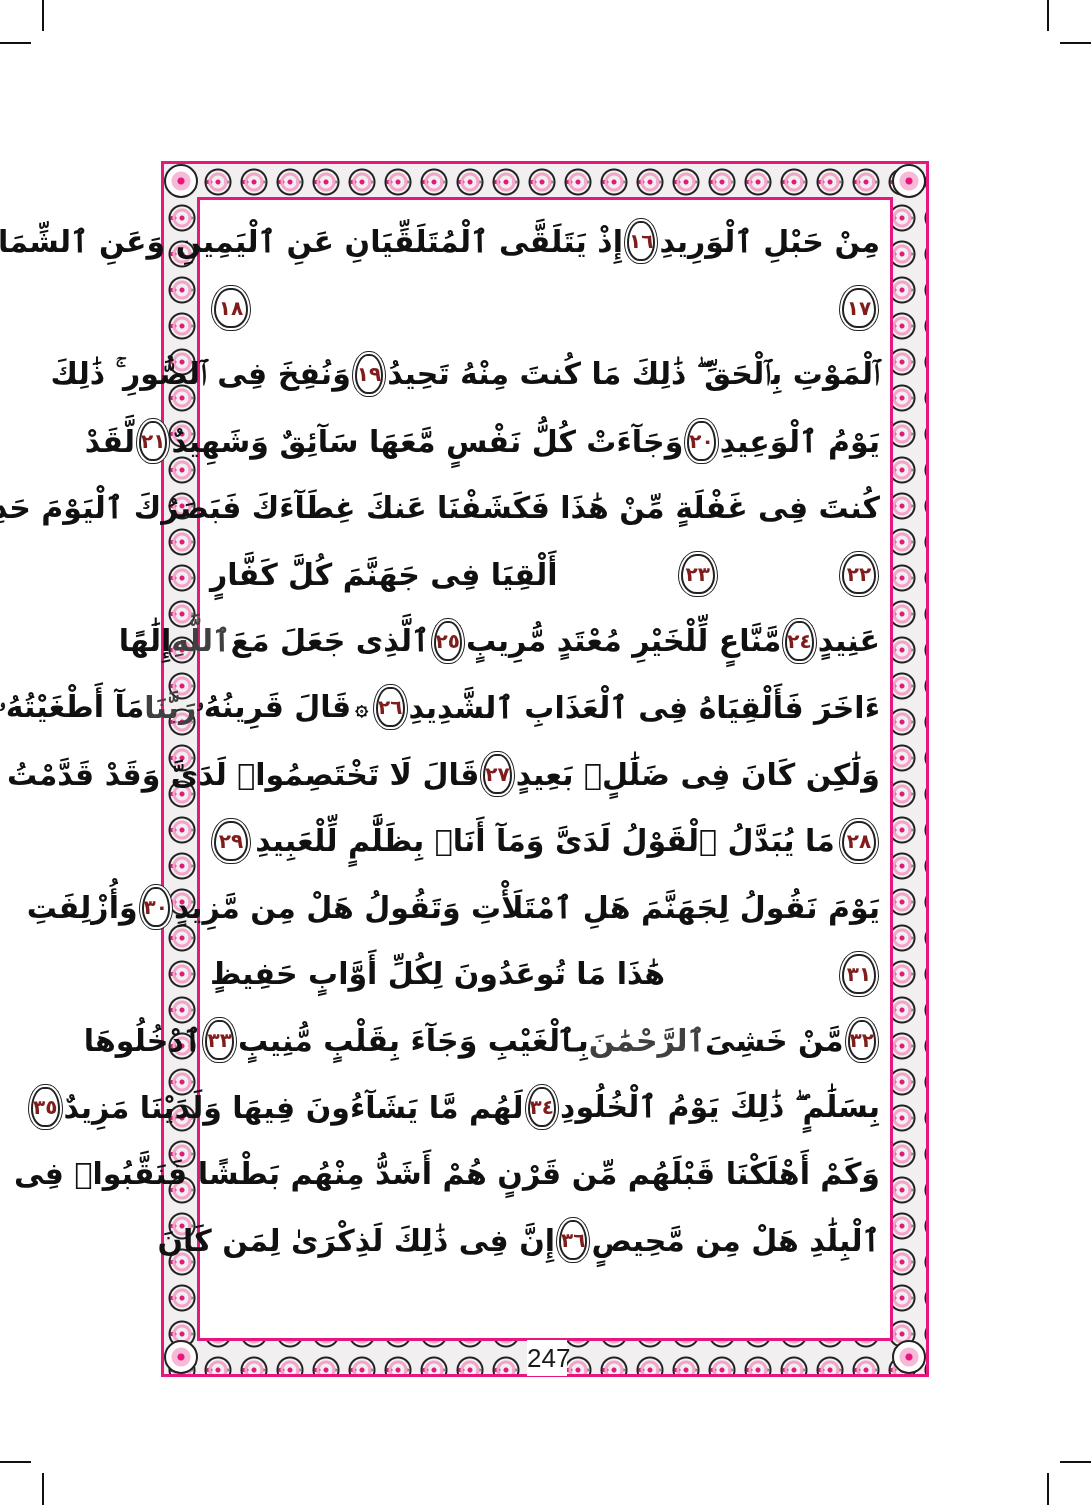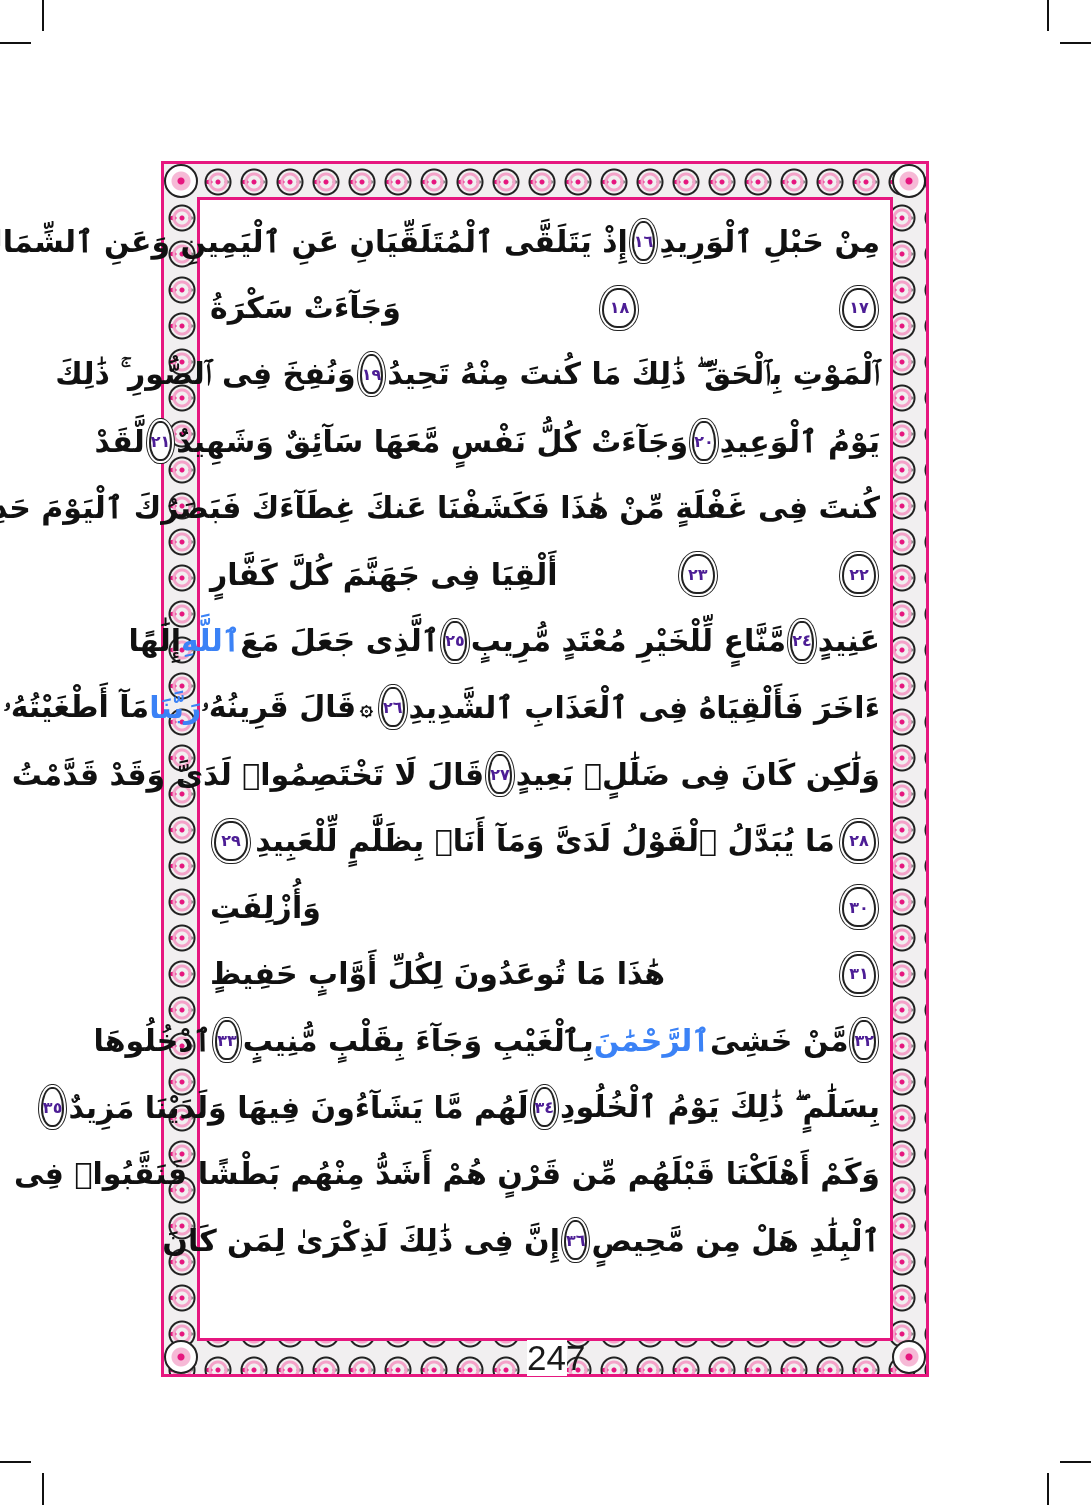--- a/index.html
+++ b/index.html
@@ -34,35 +34,35 @@
   .text-block {
     position:absolute; left:200px; top:208px; width:690px;
     direction:rtl;
   }
   .line {
     height:66.6px; display:flex; align-items:center; justify-content:space-between;
     font-family:"DejaVu Sans", sans-serif; font-size:30px; font-weight:bold; color:#111;
     white-space:nowrap; padding:0 10px; box-sizing:border-box;
   }
   .seg { display:inline-block; }
-  .hl { color:#3b82f6; }
+  .hl { color:#404040; }
   .ayah {
     display:inline-flex; align-items:center; justify-content:center;
     width:34px; height:40px; margin:0 4px; box-sizing:border-box;
     border:2px solid #222; border-radius:45% 45% 45% 45% / 55% 55% 45% 45%;
-    font-size:16px; font-weight:bold; color:#4c1d95; background:#fff;
+    font-size:20px; font-weight:bold; color:#7f1d1d; background:#fff;
     box-shadow:0 0 0 2px #fff, 0 0 0 3px #222;
     direction:rtl;
   }
   .hizb { display:inline-block; font-size:22px; color:#111; margin:0 4px; }
 
   .page-num {
     position:absolute; left:527px; top:1340px; width:40px; height:36px;
     background:#ffffff; text-align:center; line-height:36px;
-    font-family:"Liberation Sans", sans-serif; font-size:35px; color:#1a1a1a;
+    font-family:"Liberation Sans", sans-serif; font-size:26px; color:#1a1a1a;
   }
 </style>
 </head>
 <body>
 
 <div class="crop v" style="left:42px;top:0;height:31px;"></div>
 <div class="crop h" style="left:0;top:42px;width:31px;"></div>
 <div class="crop v" style="left:1047px;top:0;height:31px;"></div>
 <div class="crop h" style="left:1060px;top:42px;width:31px;"></div>
 <div class="crop h" style="left:0;top:1461px;width:31px;"></div>
@@ -79,21 +79,20 @@
 
 <div class="text-block" id="text-block">
     <div class="line">
       <span class="seg">مِنْ حَبْلِ ٱلْوَرِيدِ</span>
       <span class="ayah">١٦</span>
       <span class="seg">إِذْ يَتَلَقَّى ٱلْمُتَلَقِّيَانِ عَنِ ٱلْيَمِينِ وَعَنِ ٱلشِّمَالِ قَعِيدٌ</span>
     </div>
     <div class="line">
       <span class="ayah">١٧</span>
       <span class="ayah">١٨</span>
-      <span class="seg">وَجَآءَتْ سَكْرَةُ</span>
     </div>
     <div class="line">
       <span class="seg">ٱلْمَوْتِ بِٱلْحَقِّ ۖ ذَٰلِكَ مَا كُنتَ مِنْهُ تَحِيدُ</span>
       <span class="ayah">١٩</span>
       <span class="seg">وَنُفِخَ فِى ٱلصُّورِ ۚ ذَٰلِكَ</span>
     </div>
     <div class="line">
       <span class="seg">يَوْمُ ٱلْوَعِيدِ</span>
       <span class="ayah">٢٠</span>
       <span class="seg">وَجَآءَتْ كُلُّ نَفْسٍ مَّعَهَا سَآئِقٌ وَشَهِيدٌ</span>
@@ -129,20 +128,21 @@
       <span class="seg">وَلَٰكِن كَانَ فِى ضَلَٰلٍۭ بَعِيدٍ</span>
       <span class="ayah">٢٧</span>
       <span class="seg">قَالَ لَا تَخْتَصِمُوا۟ لَدَىَّ وَقَدْ قَدَّمْتُ</span>
     </div>
     <div class="line">
       <span class="ayah">٢٨</span>
       <span class="seg">مَا يُبَدَّلُ ٱلْقَوْلُ لَدَىَّ وَمَآ أَنَا۠ بِظَلَّٰمٍ لِّلْعَبِيدِ</span>
       <span class="ayah">٢٩</span>
     </div>
     <div class="line">
+      <span class="seg">يَوْمَ نَقُولُ لِجَهَنَّمَ هَلِ ٱمْتَلَأْتِ وَتَقُولُ هَلْ مِن مَّزِيدٍ</span>
       <span class="ayah">٣٠</span>
       <span class="seg">وَأُزْلِفَتِ</span>
     </div>
     <div class="line">
       <span class="ayah">٣١</span>
       <span class="seg">هَٰذَا مَا تُوعَدُونَ لِكُلِّ أَوَّابٍ حَفِيظٍ</span>
     </div>
     <div class="line">
       <span class="ayah">٣٢</span>
       <span class="seg">مَّنْ خَشِىَ</span>

